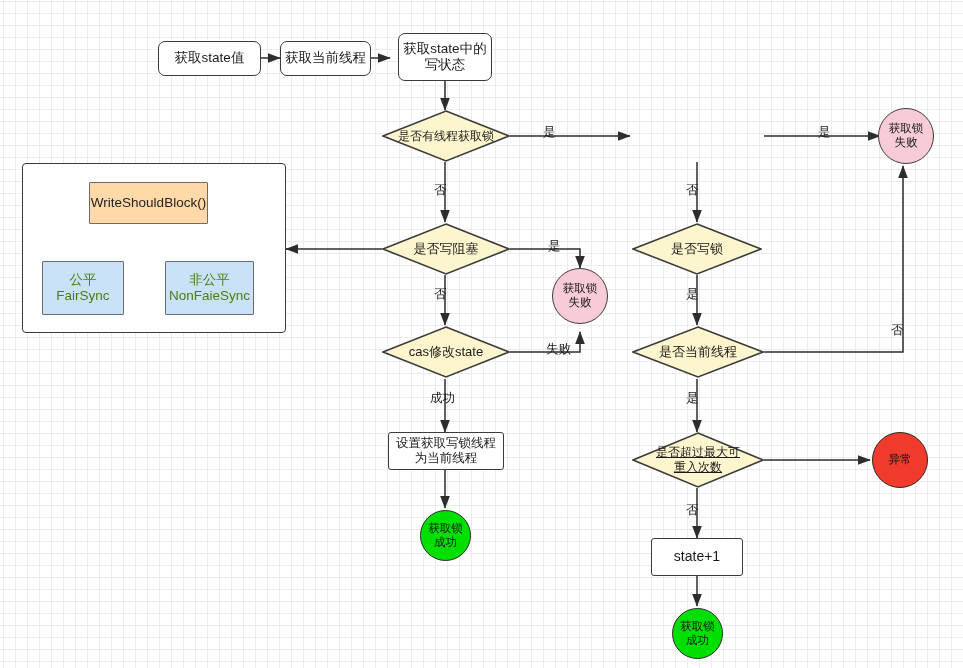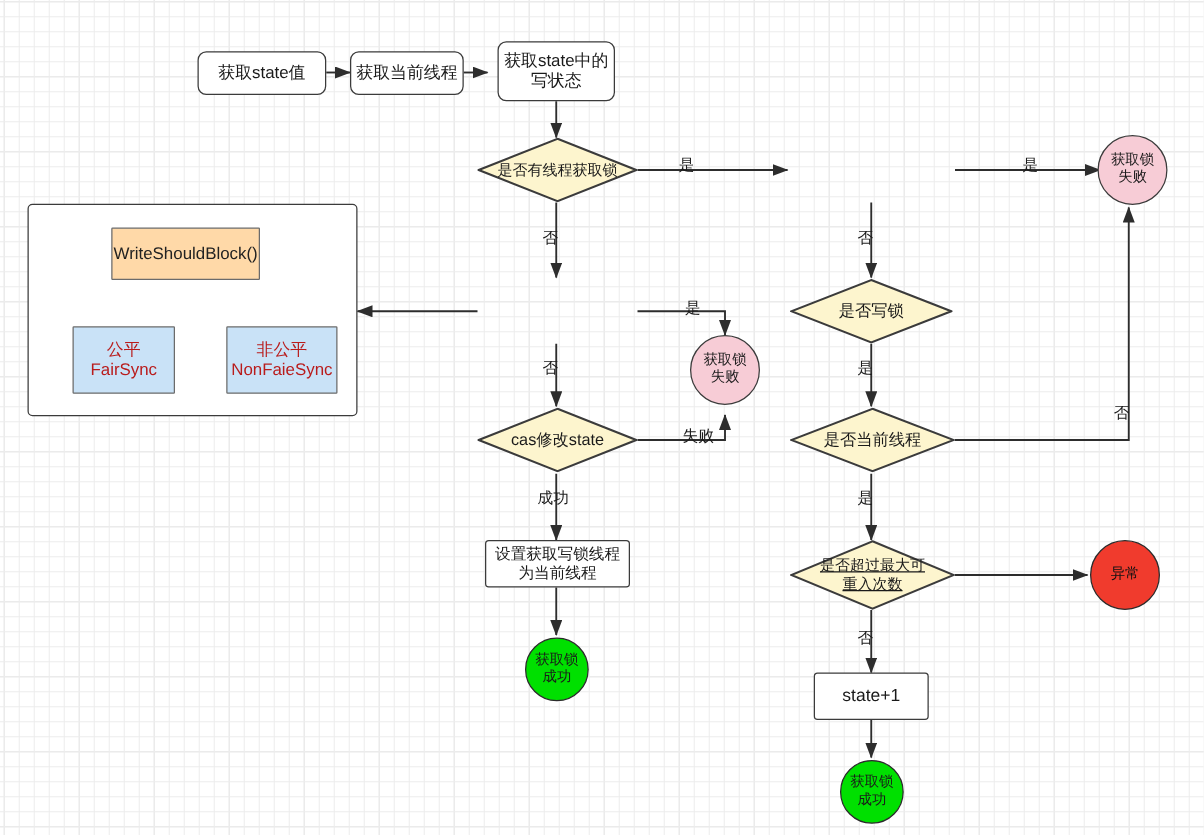--- a/index.html
+++ b/index.html
@@ -60,22 +60,21 @@
     border: 1.6px solid #6b6b6b;
     border-radius: 1px;
     font-size: 13.5px;
     color: #222;
   }
   .blue {
     background: #c9e2f7;
     border: 1.6px solid #6b6b6b;
     border-radius: 1px;
     font-size: 13.5px;
-    color: #b91c1c;
-    margin-left: 16px;
+    color: #4d7c0f;
   }
   .group-box {
     background: #ffffff;
     border: 1.8px solid #3b3b3b;
     border-radius: 4px;
   }
   .circle {
     border-radius: 50%;
     font-size: 11.5px;
     line-height: 1.18;
@@ -199,20 +198,26 @@
   </div>
 
   <div class="diamond-wrap" style="left:382px; top:110px; width:128px; height:52px;">
     <svg width="128" height="52" viewBox="0 0 128 52" xmlns="http://www.w3.org/2000/svg">
       <polygon points="64,1 127,26 64,51 1,26" fill="#FDF5CE" stroke="#3B3B3B" stroke-width="1.6"></polygon>
     </svg>
     <div class="diamond-label" style="font-size:12px;">是否有线程获取锁</div>
   </div>
 
 
+  <div class="diamond-wrap" style="left:382px; top:223px; width:128px; height:52px;">
+    <svg width="128" height="52" viewBox="0 0 128 52" xmlns="http://www.w3.org/2000/svg">
+      <polygon points="64,1 127,26 64,51 1,26" fill="#FDF5CE" stroke="#3B3B3B" stroke-width="1.6"></polygon>
+    </svg>
+    <div class="diamond-label">是否写阻塞</div>
+  </div>
 
   <div class="diamond-wrap" style="left:632px; top:223px; width:130px; height:52px;">
     <svg width="130" height="52" viewBox="0 0 130 52" xmlns="http://www.w3.org/2000/svg">
       <polygon points="65,1 129,26 65,51 1,26" fill="#FDF5CE" stroke="#3B3B3B" stroke-width="1.6"></polygon>
     </svg>
     <div class="diamond-label">是否写锁</div>
   </div>
 
   <div class="diamond-wrap" style="left:382px; top:326px; width:128px; height:52px;">
     <svg width="128" height="52" viewBox="0 0 128 52" xmlns="http://www.w3.org/2000/svg">

